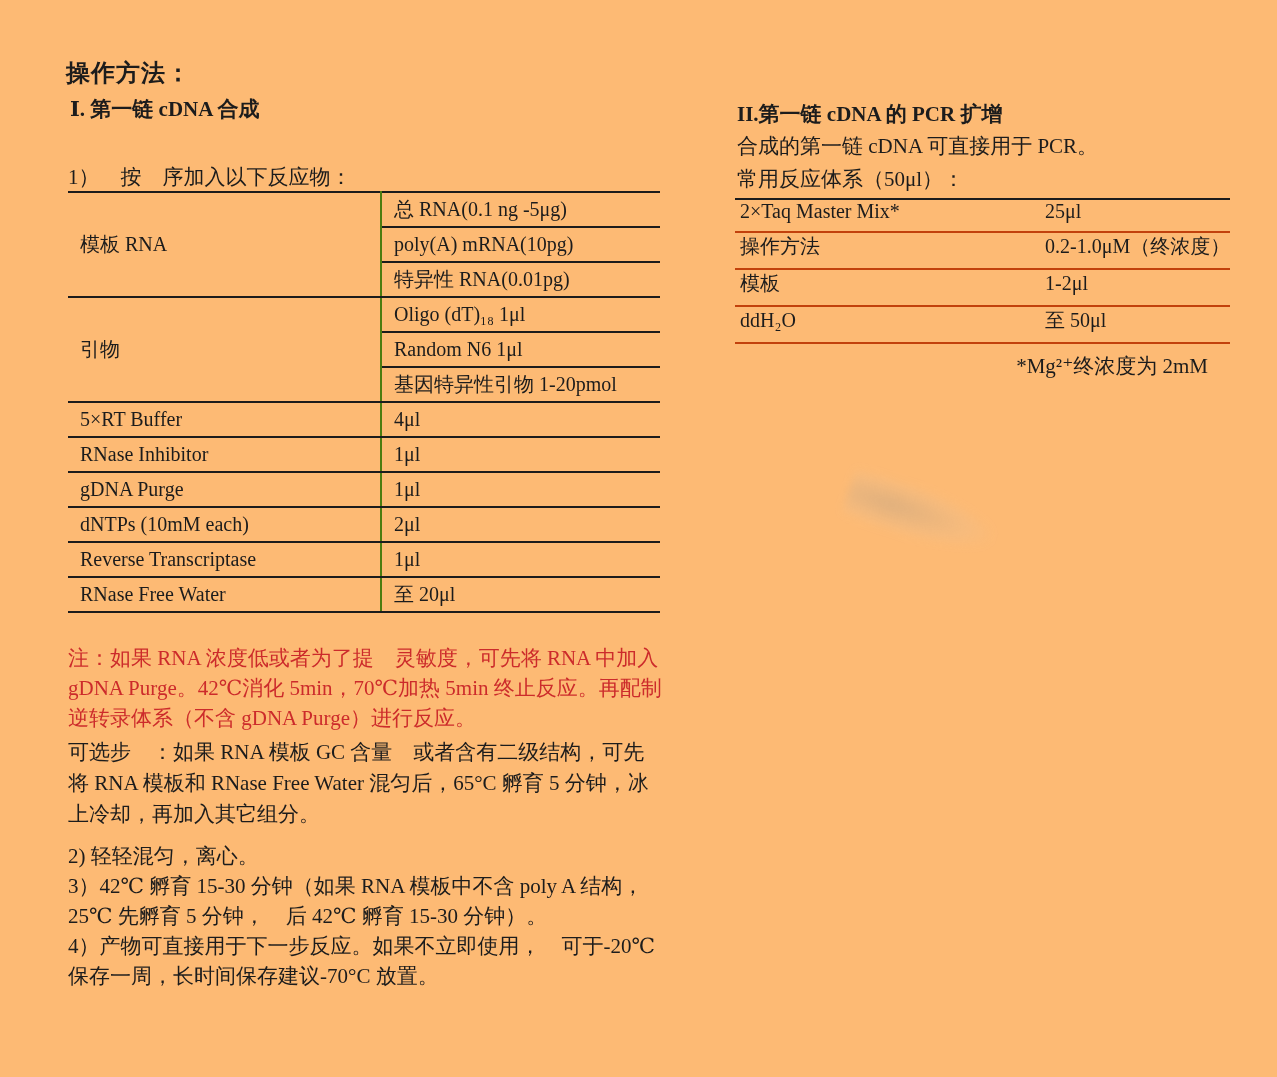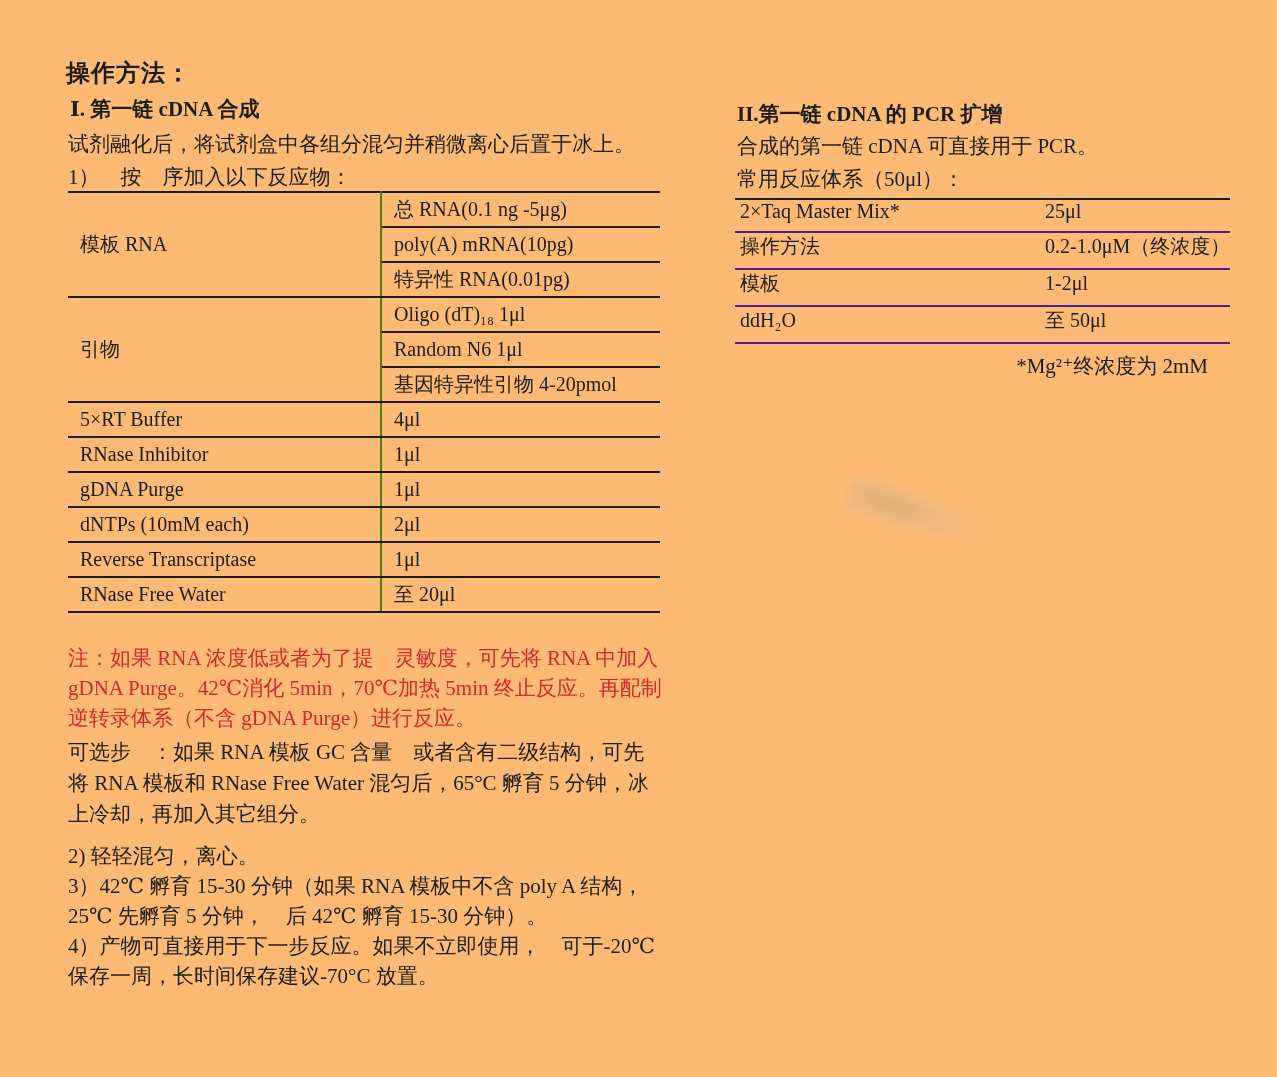--- a/index.html
+++ b/index.html
@@ -37,21 +37,21 @@
   
   table.ptable{
     border-collapse:collapse;
     border-top:2px solid #1c1c1c;
     table-layout:fixed;
     font-size:20px;
   }
   table.ptable td{
     padding:0 0 8px 5px;
     vertical-align:middle;
-    border-bottom:2px solid #4c1d95;
+    border-bottom:2px solid #c2410c;
     overflow:hidden;white-space:nowrap;
   }
   table.ptable td.p1{width:300px;}
   table.ptable td.p2{width:168px;}
   table.ptable tr{height:27px;}
 
   .smudge{
     position:absolute;left:845px;top:488px;width:150px;height:52px;
     background:radial-gradient(ellipse at 30% 50%, rgba(150,150,150,0.28), rgba(200,200,200,0.10) 55%, rgba(255,255,255,0) 75%);
     transform:rotate(18deg);
@@ -61,21 +61,20 @@
 </style>
 </head>
 <body>
 
 <div class="page">
 
   <div class="abs main-title" style="left:66px;top:57px;">操作方法：</div>
 
   <div class="abs sec-heading" style="left:70px;top:95px;">Ⅰ. 第一链 cDNA 合成</div>
 
-  <div class="abs body-line" style="left:68px;top:129px;">试剂融化后，将试剂盒中各组分混匀并稍微离心后置于冰上。</div>
 
   <div class="abs body-line" style="left:68px;top:162px;">1）　按　序加入以下反应物：</div>
 
   <table class="rtable abs" style="left:68px;top:191px;">
     <tbody>
       <tr>
         <td class="c1" rowspan="3">模板 RNA</td>
         <td class="c2">总 RNA(0.1 ng -5μg)</td>
       </tr>
       <tr>
@@ -85,21 +84,21 @@
         <td class="c2">特异性 RNA(0.01pg)</td>
       </tr>
       <tr>
         <td class="c1" rowspan="3">引物</td>
         <td class="c2">Oligo (dT)₁₈ 1μl</td>
       </tr>
       <tr>
         <td class="c2">Random N6 1μl</td>
       </tr>
       <tr>
-        <td class="c2">基因特异性引物 4-20pmol</td>
+        <td class="c2">基因特异性引物 1-20pmol</td>
       </tr>
       <tr>
         <td class="c1">5×RT Buffer</td>
         <td class="c2">4μl</td>
       </tr>
       <tr>
         <td class="c1">RNase Inhibitor</td>
         <td class="c2">1μl</td>
       </tr>
       <tr>

